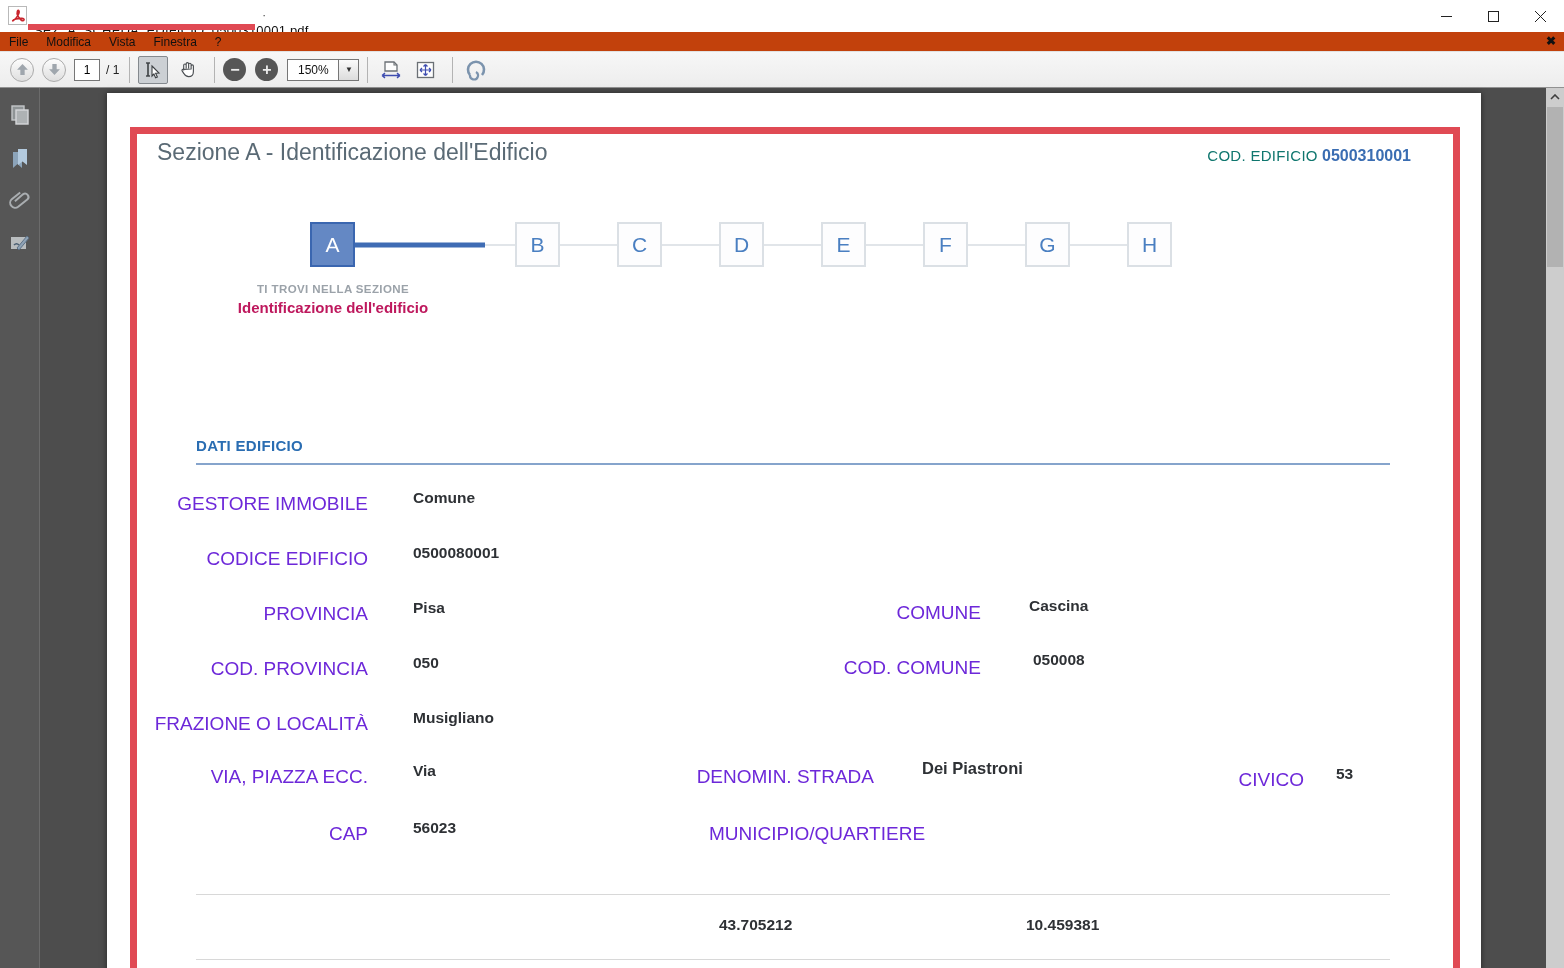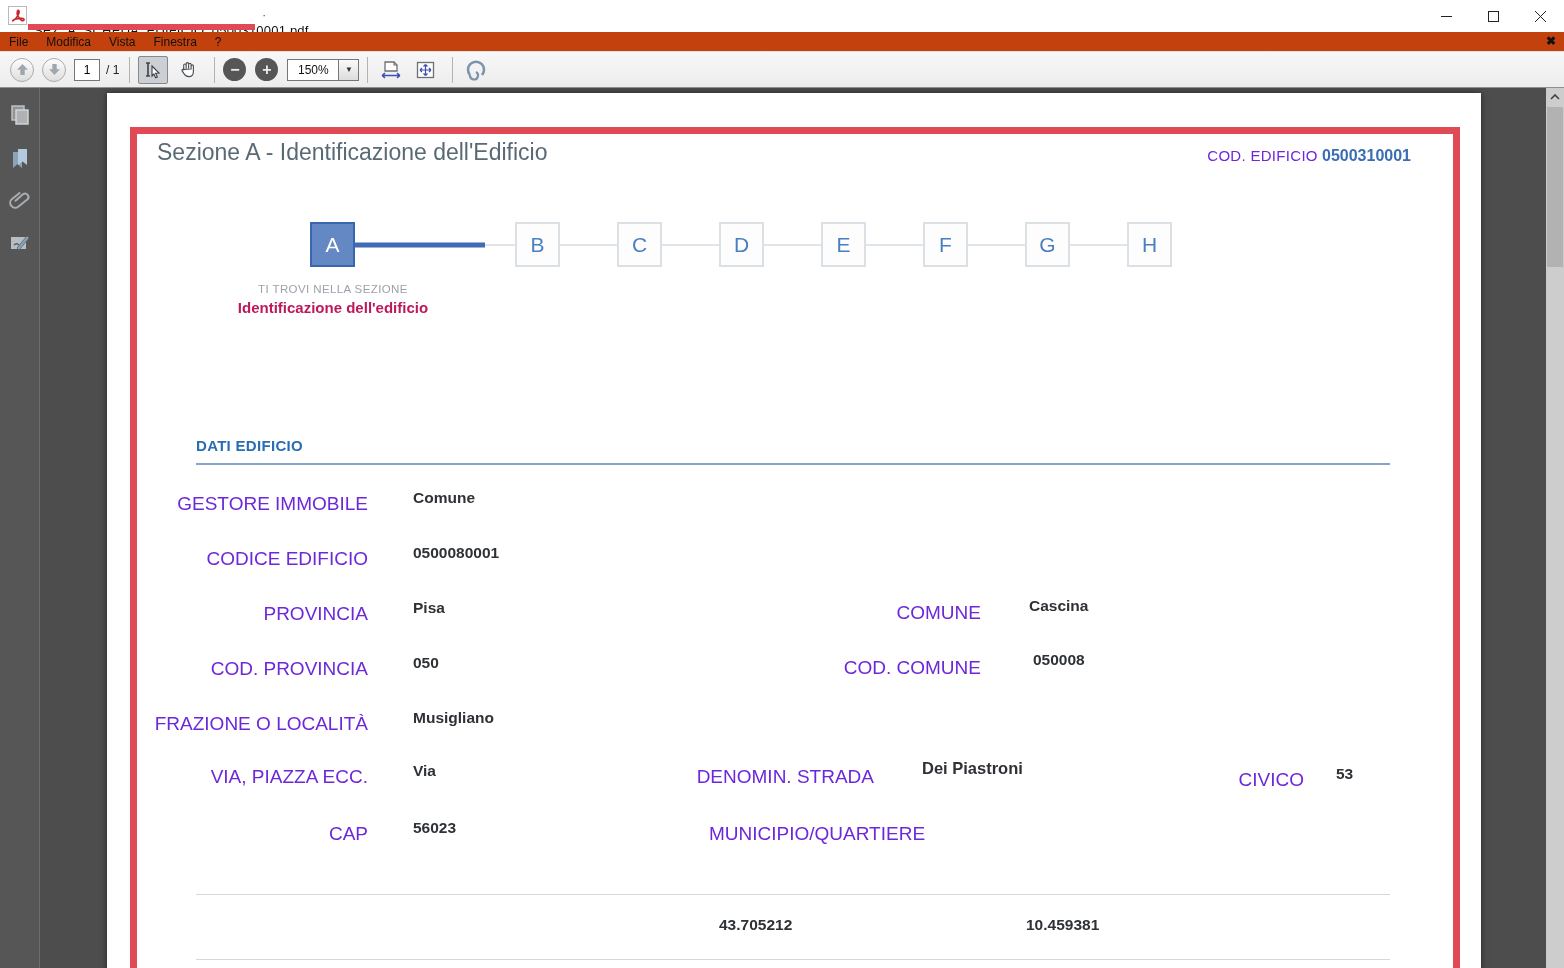--- a/index.html
+++ b/index.html
@@ -38,29 +38,29 @@
   .side-ico{position:absolute;left:0;width:40px;height:30px;display:flex;align-items:center;justify-content:center;}
   .canvas{position:absolute;left:41px;top:0;right:18px;height:100%;}
   .page{position:absolute;left:66px;top:5px;width:1374px;height:880px;background:#fff;overflow:hidden;box-shadow:0 0 6px rgba(0,0,0,.5);}
   .scrollbar{position:absolute;right:0;top:0;width:18px;height:100%;background:#cdcdcd;}
   .sb-up{position:absolute;left:0;top:0;width:18px;height:18px;display:flex;align-items:center;justify-content:center;}
   .sb-thumb{position:absolute;left:1px;top:19px;width:16px;height:160px;background:#b2b2b2;}
   
   .red-rect{position:absolute;left:23px;top:34px;width:1330px;height:900px;border:7px solid #e04a54;}
   .doc-title{position:absolute;left:50px;top:46px;font-size:23px;color:#5a6a75;}
   .cod-line{position:absolute;left:900px;top:54px;width:404px;text-align:right;font-size:15px;}
-  .cod-label{color:#6d28d9;letter-spacing:.3px;margin-top:24px;}
+  .cod-label{color:#0f766e;letter-spacing:.3px;margin-top:24px;}
   .cod-value{color:#3a6db2;font-weight:bold;font-size:16px;}
   .stepper{position:absolute;left:203px;top:129px;display:flex;align-items:center;}
   .step{width:45px;height:45px;border:2px solid #dbe0e5;background:#fdfdfe;color:#4a7fc1;font-size:21px;display:flex;align-items:center;justify-content:center;}
   .step.active{background:#6488c4;border:2px solid #3a66b0;color:#fff;}
   .connector{position:relative;width:57px;height:2px;background:#e1e5e9;}
   .connector.first{width:160px;}
   .connector .progress{position:absolute;left:0;top:50%;transform:translateY(-50%);width:130px;height:5px;background:#3f6cb4;}
-  .step-caption{position:absolute;left:76px;top:190px;width:300px;text-align:center;font-size:11.5px;color:#9ba2a9;letter-spacing:.4px;}
+  .step-caption{position:absolute;left:76px;top:190px;width:300px;text-align:center;font-size:11.5px;color:#9ba2a9;letter-spacing:.4px;font-weight:bold;}
   .step-name{position:absolute;left:76px;top:206px;width:300px;text-align:center;font-size:15px;font-weight:bold;color:#be185d;}
   .banner{position:absolute;left:482px;top:286px;width:407px;height:29px;background:#e4e9f0;display:flex;align-items:center;justify-content:center;font-size:12.5px;color:#4a7fc1;letter-spacing:.3px;}
   .banner b{margin-left:5px;color:#3a6db2;}
   .sec-title{position:absolute;left:89px;top:344px;font-size:15px;font-weight:bold;color:#2a6db2;letter-spacing:.3px;}
   .hr-blue{position:absolute;left:89px;top:370px;width:1194px;height:2px;background:#86a4cc;}
   .hr-gray{position:absolute;left:89px;width:1194px;height:1px;background:#d8d8d8;}
   .flabel{position:absolute;font-size:19px;color:#6d28d9;}
   .flabel.r{text-align:right;}
   .fvalue{position:absolute;font-size:15.5px;font-weight:bold;color:#2e3135;}
 </style>

